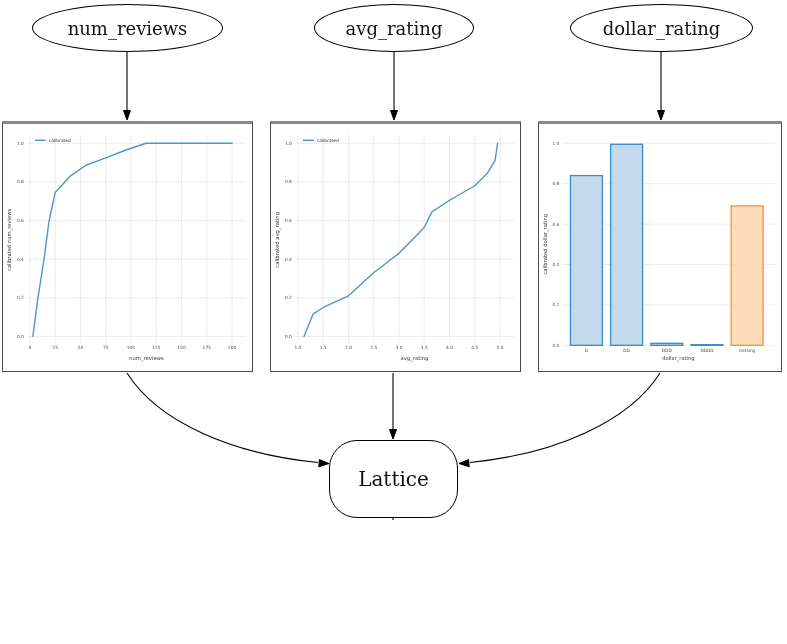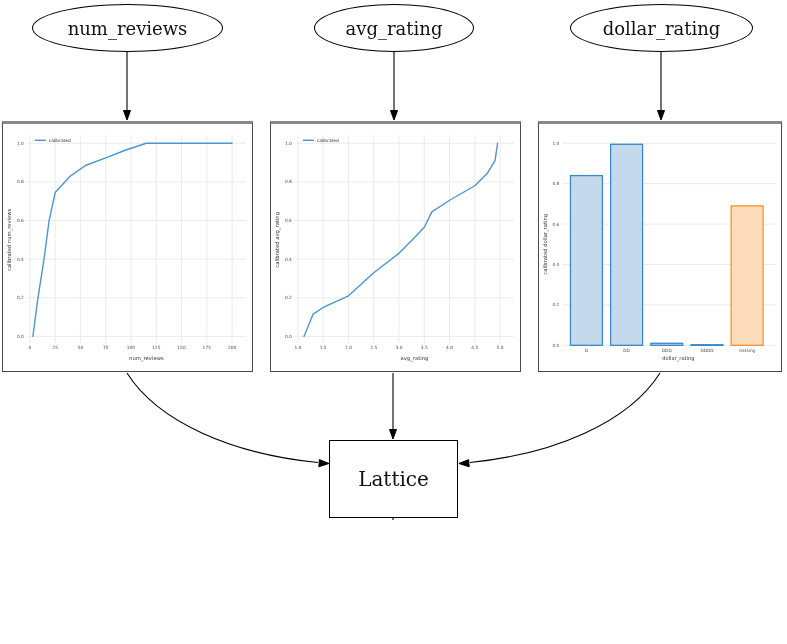--- a/index.html
+++ b/index.html
@@ -2,21 +2,21 @@
 <html><head>
 <meta charset="utf-8">
 <style>
   html,body{margin:0;padding:0;background:#ffffff;}
   .canvas{position:relative;width:787px;height:520px;background:#ffffff;overflow:hidden;
           font-family:"DejaVu Serif","Liberation Serif",serif;}
   .edges{position:absolute;left:0;top:0;pointer-events:none;}
   .edges path, .edges line{stroke:#000;stroke-width:1.1;fill:none;}
   .edges polygon{fill:#000;stroke:#000;}
   .node{position:absolute;display:flex;align-items:center;justify-content:center;
-        box-sizing:border-box;background:#fff;color:#111;}
+        box-sizing:border-box;background:#fff;color:#111;border-radius:28px;}
   .ellipse{border:1.2px solid #000;border-radius:50%;font-size:18px;}
   .box{border:1.6px solid #000;font-size:20px;}
   .plot{position:absolute;box-sizing:border-box;background:#fff;
         border:1.5px solid #4a4a4a;border-top:3.5px solid #8a8a8a;}
   .plot svg{display:block;width:100%;height:100%;}
   .plot text{font-family:"DejaVu Sans","Liberation Sans",sans-serif;}
 </style>
 </head>
 <body>
 

